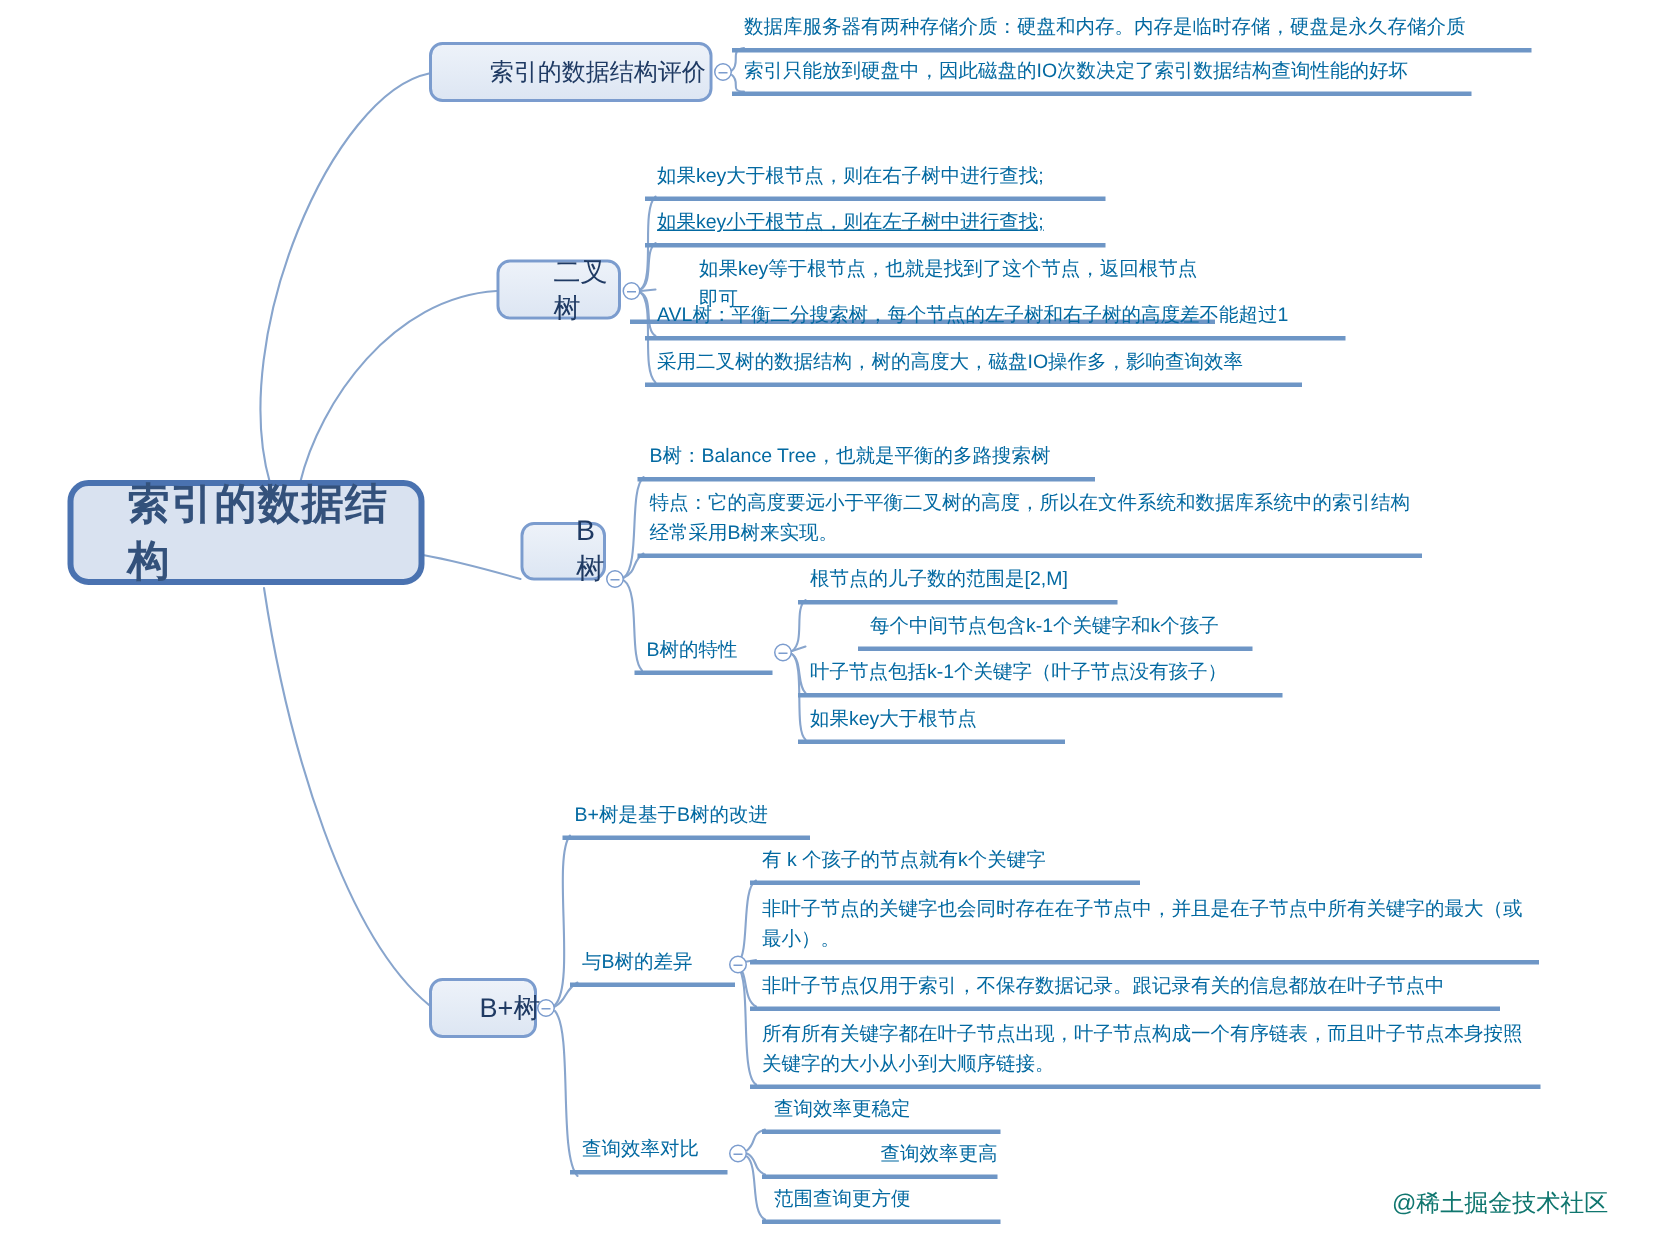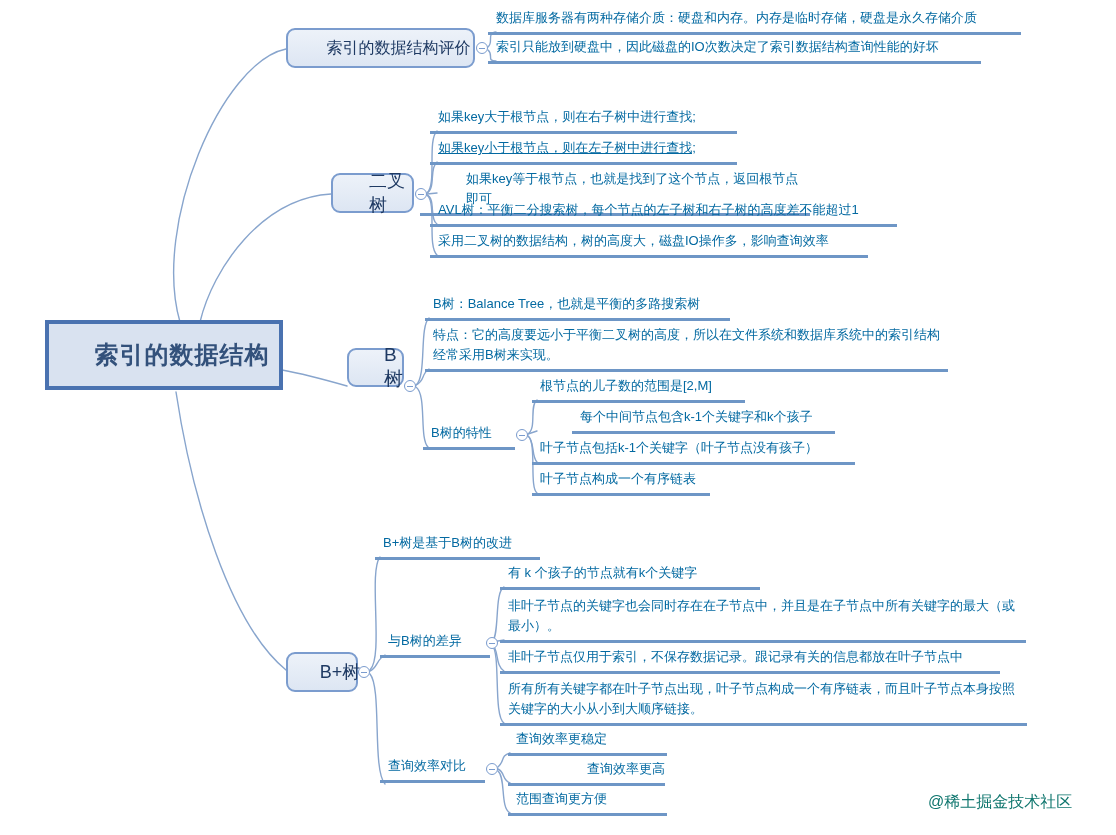--- a/index.html
+++ b/index.html
@@ -4,22 +4,22 @@
 <style>
   html,body{margin:0;padding:0;background:#fff;}
   body{font-family:"Liberation Sans","DejaVu Sans",sans-serif;}
   #canvas{position:relative;width:1116px;height:835px;background:#ffffff;overflow:hidden;}
   #curves{position:absolute;left:0;top:0;width:1116px;height:835px;pointer-events:none;}
 
   
   .topic{position:absolute;box-sizing:border-box;display:flex;align-items:center;justify-content:center;
     background:linear-gradient(180deg,#edf2f9 0%,#dde6f3 100%);
     border:2px solid #7b9cce;border-radius:9px;color:#1f3a63;z-index:2;cursor:default;padding-left:36px;}
-  .topic.root{background:#d9e2f0;border:4px solid #4a72b0;border-radius:0;
-    font-weight:bold;font-size:24px;color:#33517b;letter-spacing:1px;}
+  .topic.root{background:#d9e2f0;border:4px solid #4a72b0;border-radius:14px;
+    font-weight:bold;font-size:28px;color:#33517b;letter-spacing:1px;}
 
   
   .leaf{position:absolute;box-sizing:border-box;font-size:13px;line-height:20px;color:#0369a1;
     padding:0 0 4px 8px;border-bottom:3px solid #6e96c6;word-break:break-all;z-index:2;cursor:default;}
 
   
   .collapse{position:absolute;box-sizing:border-box;width:12px;height:12px;border-radius:50%;
     background:#fff;border:1px solid #7b9cce;z-index:3;display:flex;align-items:center;justify-content:center;cursor:pointer;}
   .collapse .bar{width:6px;height:1px;background:#7b9cce;}
 
@@ -95,21 +95,21 @@
   <div class="leaf" style="left:425px;top:325px;width:523px;">特点：它的高度要远小于平衡二叉树的高度，所以在文件系统和数据库系统中的索引结构经常采用B树来实现。</div>
   <div class="leaf" style="left:425px;top:294px;width:305px;">B树：Balance Tree，也就是平衡的多路搜索树</div>
 
   <div class="leaf" style="left:423px;top:423px;width:92px;">B树的特性</div>
   <div class="collapse" style="left:516px;top:429px;">
     <span class="bar"></span>
     </div>
   <div class="leaf" style="left:532px;top:376px;width:213px;">根节点的儿子数的范围是[2,M]</div>
   <div class="leaf" style="left:532px;top:407px;width:263px;margin-left:40px;">每个中间节点包含k-1个关键字和k个孩子</div>
   <div class="leaf" style="left:532px;top:438px;width:323px;">叶子节点包括k-1个关键字（叶子节点没有孩子）</div>
-  <div class="leaf" style="left:532px;top:469px;width:178px;">叶子节点构成一个有序链表</div>
+  <div class="leaf" style="left:532px;top:469px;width:178px;">如果key大于根节点</div>
 
   <div class="topic" style="left:286px;top:652px;width:72px;height:40px;font-size:18px;">B+树</div>
   <div class="collapse" style="left:358px;top:666px;">
     <span class="bar"></span>
     </div>
   <div class="leaf" style="left:375px;top:533px;width:165px;">B+树是基于B树的改进</div>
 
   <div class="leaf" style="left:380px;top:631px;width:110px;">与B树的差异</div>
   <div class="collapse" style="left:486px;top:637px;">
     <span class="bar"></span>

